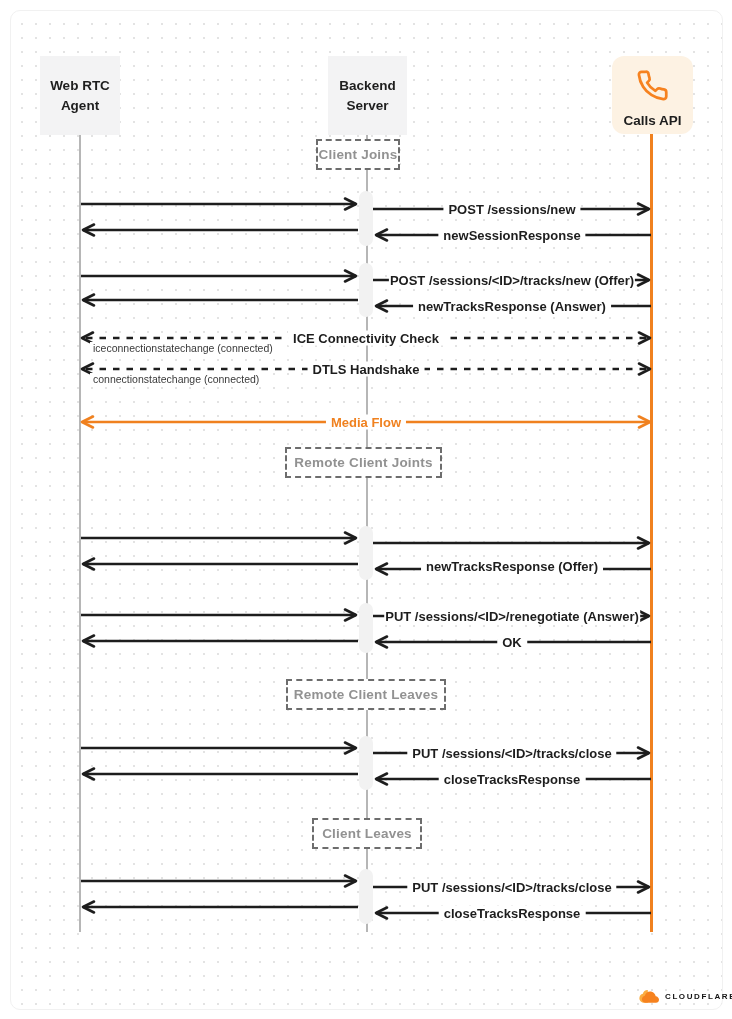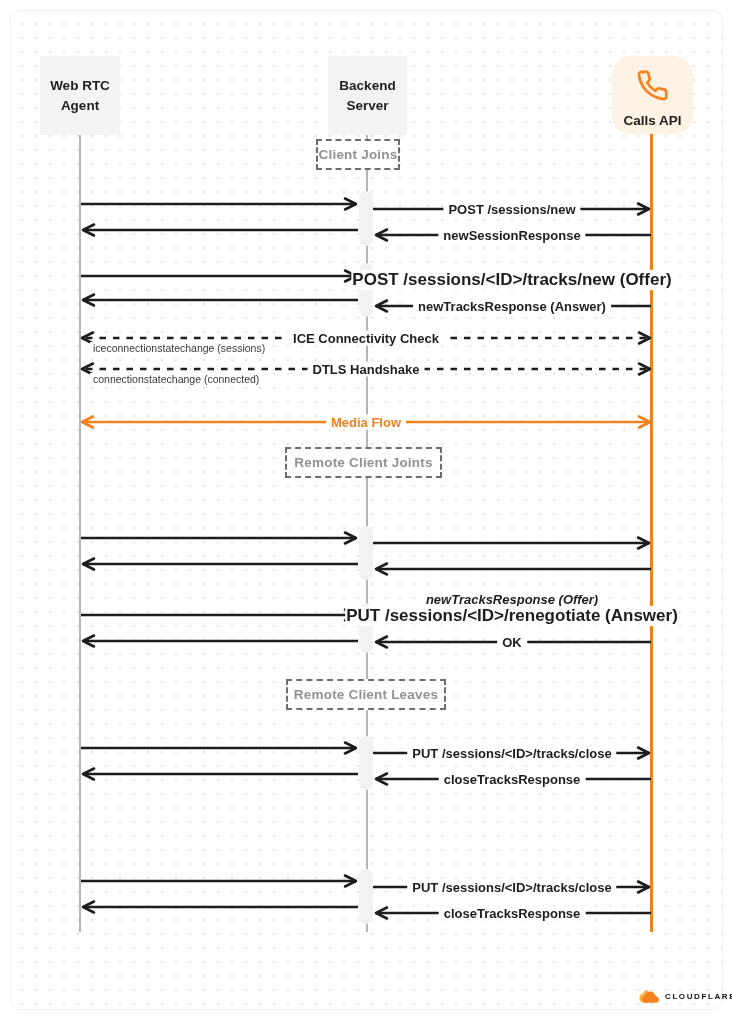--- a/index.html
+++ b/index.html
@@ -20,33 +20,33 @@
     position:absolute;left:359px;width:14px;background:#f2f2f2;
     border-radius:7px;
   }
   .actor{
     position:absolute;top:56px;height:79px;display:flex;flex-direction:column;
     align-items:center;justify-content:center;text-align:center;
     font-weight:700;font-size:13.5px;color:#1e1e1e;line-height:1.45;
   }
   .actor.gray{background:#f3f3f4;}
   .actor.callsapi{
-    background:#fdf2e3;border-radius:19px;justify-content:flex-start;
+    background:#fdf2e3;border-radius:12px;justify-content:flex-start;
     padding-top:13px;box-sizing:border-box;gap:9px;
   }
   .wires{position:absolute;left:0;top:0;}
   .wires .ln{stroke:#1d1d1d;stroke-width:2.6;}
   .wires .hd{fill:none;stroke:#1d1d1d;stroke-width:2.6;stroke-linejoin:round;stroke-linecap:round;}
   .wires .dash{stroke-dasharray:6.5 7;}
   .wires .org{stroke:#f0811f;}
   .mlabel{
     position:absolute;transform:translate(-50%,-50%);background:#ffffff;
     padding:0 5px;font-weight:700;font-size:13px;color:#1d1d1d;white-space:nowrap;
   }
-  .mlabel.tight{padding:0 1px;font-size:17px;}
+  .mlabel.tight{padding:0 1px;font-size:13px;}
   .mlabel.orange{color:#f0811f;}
   .note{
     position:absolute;font-size:10.5px;color:#3a3a3a;background:#ffffff;
     padding:0 3px;white-space:nowrap;
   }
   .phase{
     position:absolute;border:2px dashed #6d6d6d;background:#ffffff;
     display:flex;align-items:center;justify-content:center;
     font-size:13.5px;font-weight:600;color:#929292;letter-spacing:.2px;
     box-sizing:border-box;white-space:nowrap;
@@ -180,40 +180,43 @@
       <line class="ln" x1="358" y1="907" x2="83" y2="907"></line>
         <polyline class="hd" points="94,901.5 83,907 94,912.5"></polyline>
     </g>
   </svg>
 
   <span class="mlabel" style="left:512px;top:209px;">POST /sessions/new</span>
   <span class="mlabel" style="left:512px;top:235px;">newSessionResponse</span>
   <span class="mlabel tight" style="left:512px;top:280px;">POST /sessions/&lt;ID&gt;/tracks/new (Offer)</span>
   <span class="mlabel" style="left:512px;top:306px;text-align:right;">newTracksResponse (Answer)</span>
   <span class="mlabel" style="left:366px;top:338px;">ICE Connectivity Check</span>
-  <span class="note" style="left:90px;top:342px;">iceconnectionstatechange (sessions)</span>
+  <span class="note" style="left:90px;top:342px;">iceconnectionstatechange (connected)</span>
   <span class="mlabel" style="left:366px;top:369px;">DTLS Handshake</span>
   <span class="note" style="left:90px;top:373px;">connectionstatechange (connected)</span>
   <span class="mlabel orange" style="left:366px;top:422px;">Media Flow</span>
-  <span class="mlabel" style="left:512px;top:599px;font-style:italic;">newTracksResponse (Offer)</span>
+  <span class="mlabel" style="left:512px;top:566px;">newTracksResponse (Offer)</span>
   <span class="mlabel tight" style="left:512px;top:616px;">PUT /sessions/&lt;ID&gt;/renegotiate (Answer)</span>
   <span class="mlabel" style="left:512px;top:642px;">OK</span>
   <span class="mlabel" style="left:512px;top:753px;">PUT /sessions/&lt;ID&gt;/tracks/close</span>
   <span class="mlabel" style="left:512px;top:779px;">closeTracksResponse</span>
   <span class="mlabel" style="left:512px;top:887px;">PUT /sessions/&lt;ID&gt;/tracks/close</span>
   <span class="mlabel" style="left:512px;top:913px;">closeTracksResponse</span>
 
   <div class="phase" style="left:316px;top:139px;width:84px;height:31px;">
     <span>Client Joins</span>
   </div>
   <div class="phase" style="left:285px;top:447px;width:157px;height:31px;">
     <span>Remote Client Joints</span>
   </div>
   <div class="phase" style="left:286px;top:679px;width:160px;height:31px;">
     <span>Remote Client Leaves</span>
+  </div>
+  <div class="phase" style="left:312px;top:818px;width:110px;height:31px;">
+    <span>Client Leaves</span>
   </div>
 
   <div class="actor gray" style="left:40px;width:80px;">
     <span>Web RTC</span>
     <span>Agent</span>
   </div>
   <div class="actor gray" style="left:328px;width:79px;">
     <span>Backend</span>
     <span>Server</span>
   </div>

